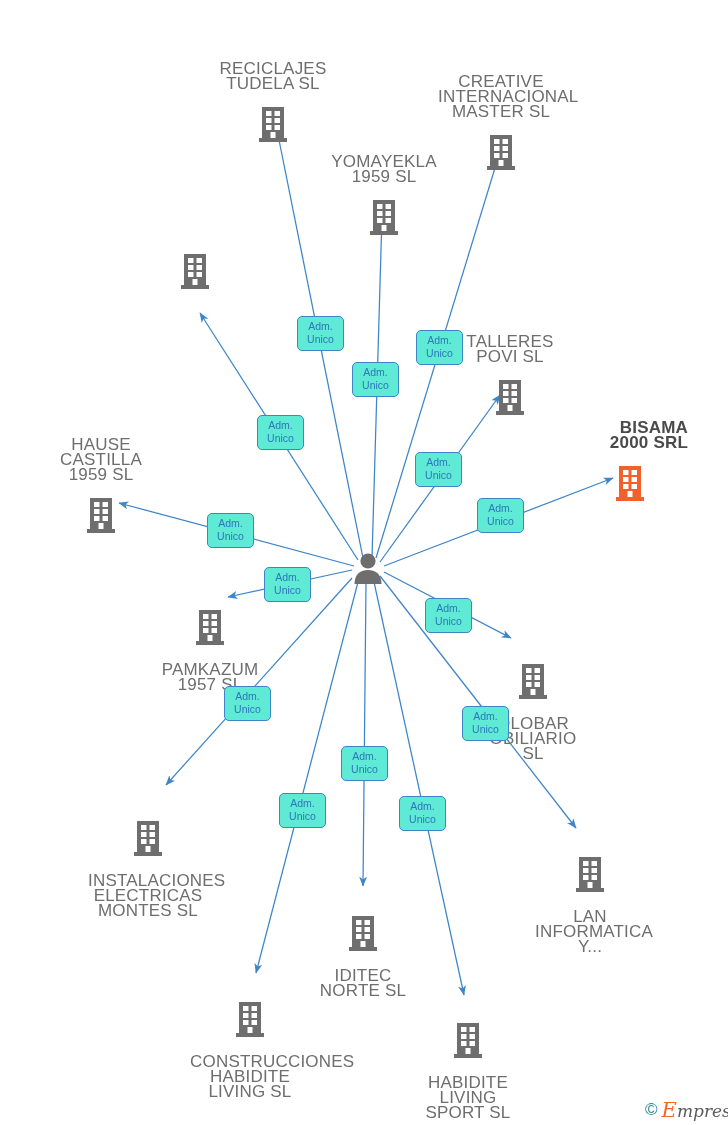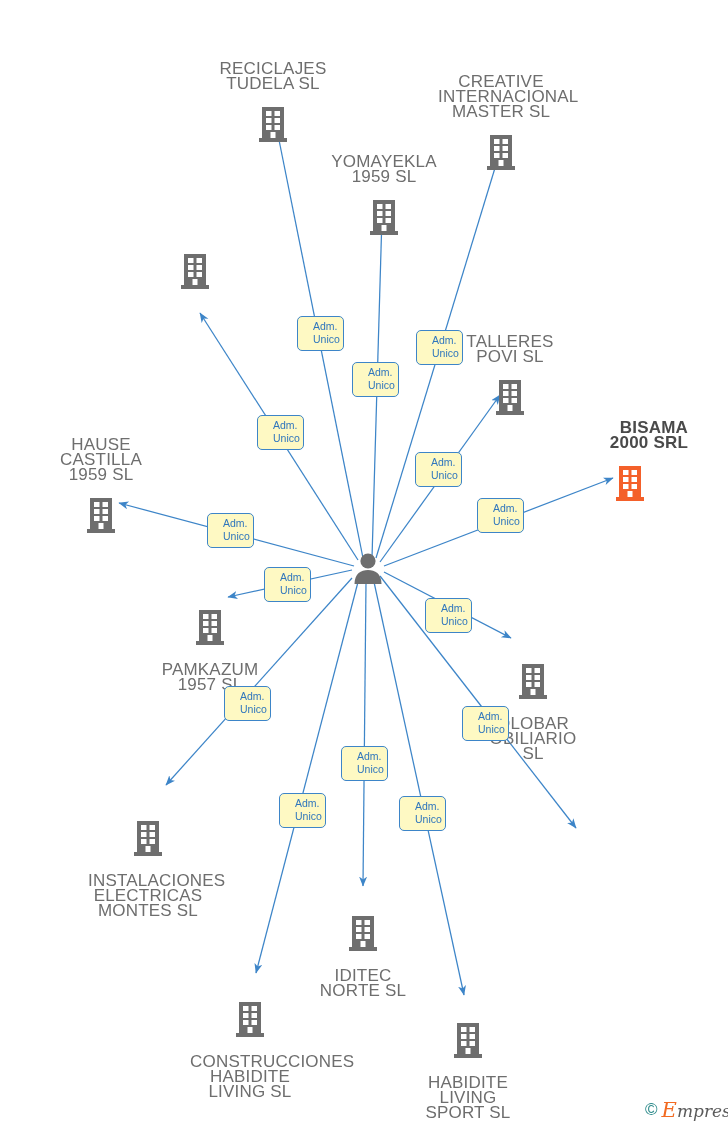--- a/index.html
+++ b/index.html
@@ -41,27 +41,28 @@
     color: #4a4a4a;
     font-weight: bold;
     text-align: right;
   }
   .bldg {
     display: block;
     margin: 0 auto;
   }
   .edge-label {
     position: absolute;
-    background: #fef9c3;
+    background: #5eead4;
     border: 1.4px solid #3d85c8;
     border-radius: 5px;
     color: #2f76bd;
     font-size: 10.5px;
     line-height: 13px;
-    padding: 3px 5px 4px 15px;
+    text-align: center;
+    padding: 3px 5px 4px 5px;
     white-space: pre-line;
     box-sizing: border-box;
   }
   .person-wrap {
     position: absolute;
     text-align: center;
   }
   .watermark {
     position: absolute;
     display: flex;
@@ -317,20 +318,38 @@
         <rect x="8" y="12" width="5.5" height="5"></rect>
           <rect x="16.5" y="12" width="5.5" height="5"></rect>
         <rect x="8" y="19" width="5.5" height="5"></rect>
           <rect x="16.5" y="19" width="5.5" height="5"></rect>
         <rect x="12.5" y="26" width="5" height="6"></rect>
       </g>
     </svg>
     <span class="caption">IDITEC NORTE SL</span>
   </div>
 
+  <div class="node" style="left:535px; top:841px; width:110px;">
+    <svg class="bldg" width="30" height="38" viewBox="0 0 30 38">
+      <rect x="4" y="1" width="22" height="31" fill="#6e6e6e"></rect>
+      <rect x="1" y="32" width="28" height="4" fill="#6e6e6e"></rect>
+      <g fill="#ffffff">
+        <rect x="8" y="5" width="5.5" height="5"></rect>
+          <rect x="16.5" y="5" width="5.5" height="5"></rect>
+        <rect x="8" y="12" width="5.5" height="5"></rect>
+          <rect x="16.5" y="12" width="5.5" height="5"></rect>
+        <rect x="8" y="19" width="5.5" height="5"></rect>
+          <rect x="16.5" y="19" width="5.5" height="5"></rect>
+        <rect x="12.5" y="26" width="5" height="6"></rect>
+      </g>
+    </svg>
+    <span class="caption">LAN
+INFORMATICA
+Y...</span>
+  </div>
 
   <div class="node" style="left:190px; top:986px; width:120px;">
     <svg class="bldg" width="30" height="38" viewBox="0 0 30 38">
       <rect x="4" y="1" width="22" height="31" fill="#6e6e6e"></rect>
       <rect x="1" y="32" width="28" height="4" fill="#6e6e6e"></rect>
       <g fill="#ffffff">
         <rect x="8" y="5" width="5.5" height="5"></rect>
           <rect x="16.5" y="5" width="5.5" height="5"></rect>
         <rect x="8" y="12" width="5.5" height="5"></rect>
           <rect x="16.5" y="12" width="5.5" height="5"></rect>

